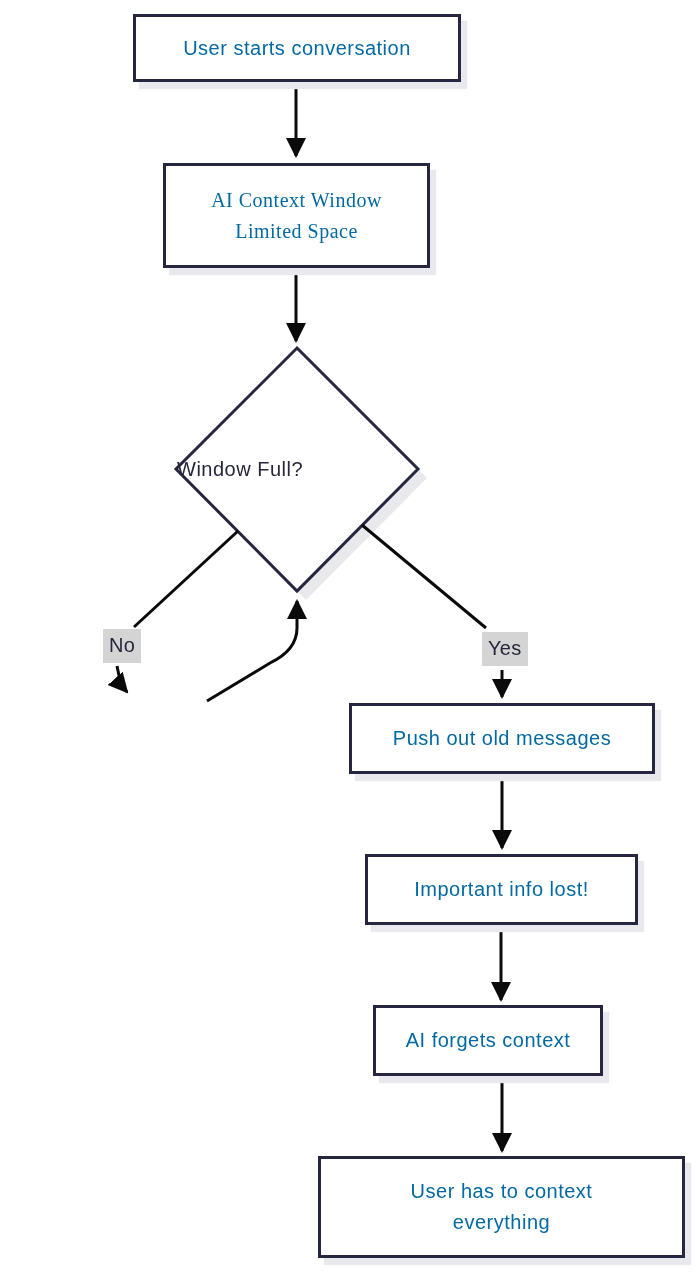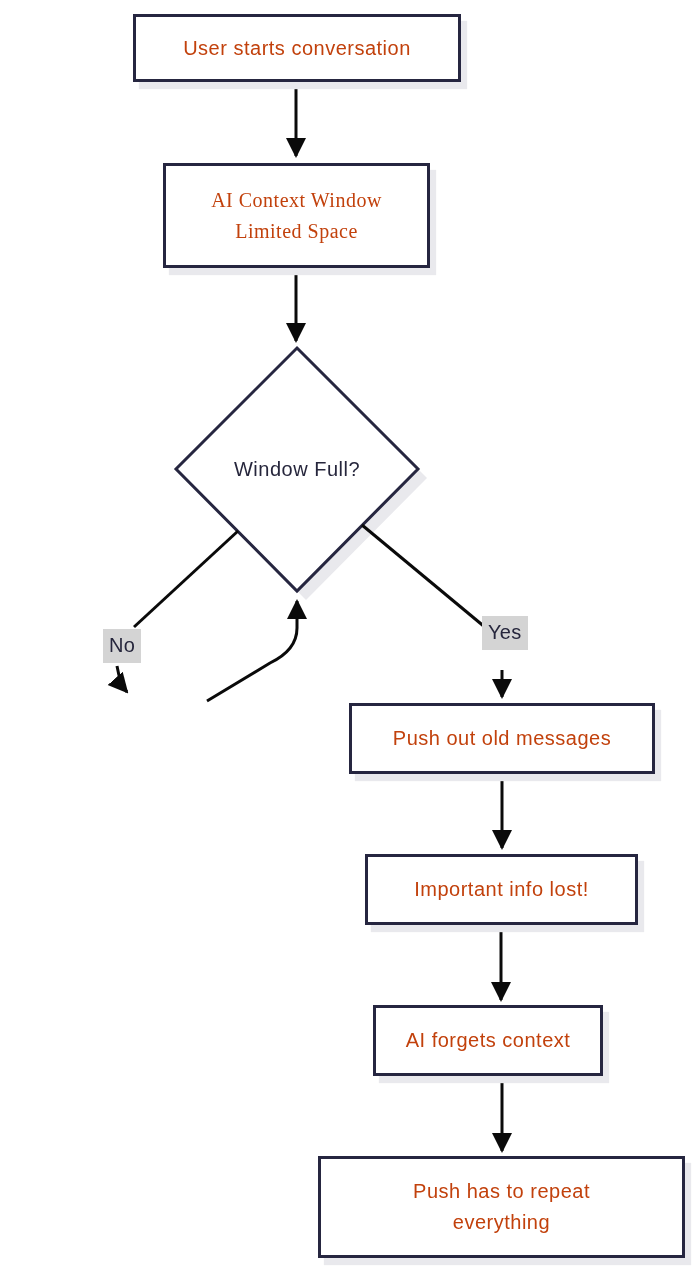--- a/index.html
+++ b/index.html
@@ -27,33 +27,32 @@
     position: absolute;
     box-sizing: border-box;
     background: #ffffff;
     border: 3px solid #262640;
     box-shadow: 6px 7px 1px #e9e9ed;
     display: flex;
     align-items: center;
     justify-content: center;
     text-align: center;
     z-index: 2;
-    color: #c2410c;
+    color: #0369a1;
     font-size: 20px;
     letter-spacing: 0.5px;
     line-height: 1.55;
   }
   .node .node-text {
     white-space: pre-line;
   }
   .decision-text {
     position: absolute;
     display: flex;
     align-items: center;
-    justify-content: center;
     text-align: center;
     z-index: 2;
     color: #26263c;
     font-size: 20px;
     letter-spacing: 0.5px;
   }
   .edge-label {
     position: absolute;
     background: #d4d4d4;
     color: #26263c;
@@ -121,21 +120,21 @@
 
   <div class="node" style="left:349px; top:703px; width:306px; height:71px;">
     <span class="node-text">Push out old messages</span>
   </div>
 
   <div class="node" style="left:373px; top:1005px; width:230px; height:71px;">
     <span class="node-text">AI forgets context</span>
   </div>
 
   <div class="node" style="left:318px; top:1156px; width:367px; height:102px;">
-    <span class="node-text">Push has to repeat
+    <span class="node-text">User has to context
 everything</span>
   </div>
 
   <div class="edge-label" style="left:103px; top:629px;">No</div>
 
-  <div class="edge-label" style="left:482px; top:616px;">Yes</div>
+  <div class="edge-label" style="left:482px; top:632px;">Yes</div>
 
 </div>
 
 </body></html>

